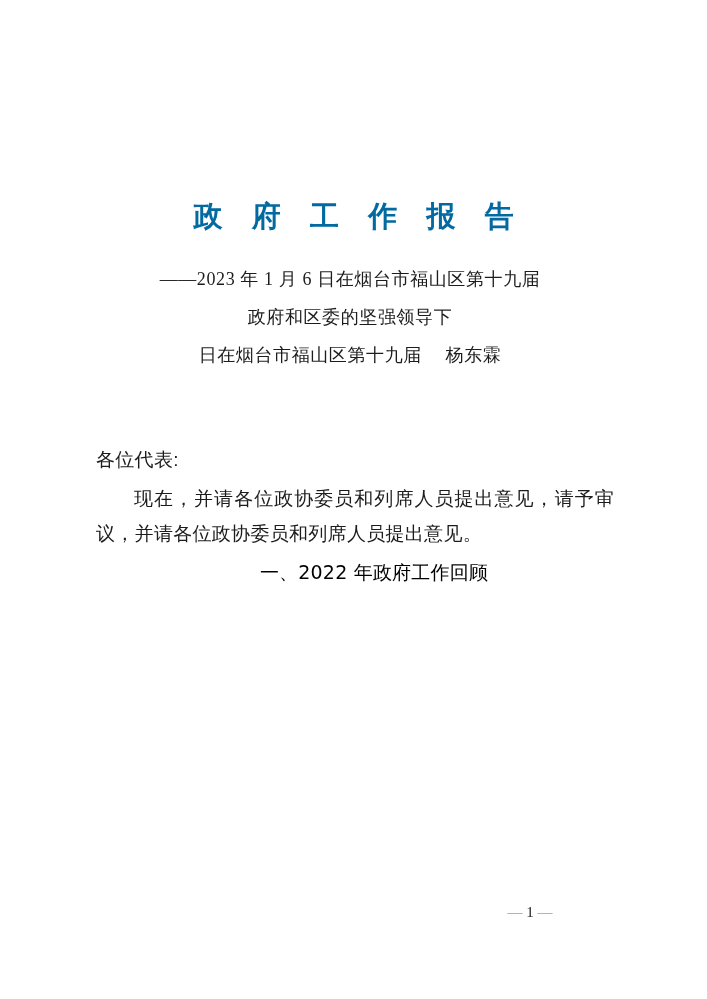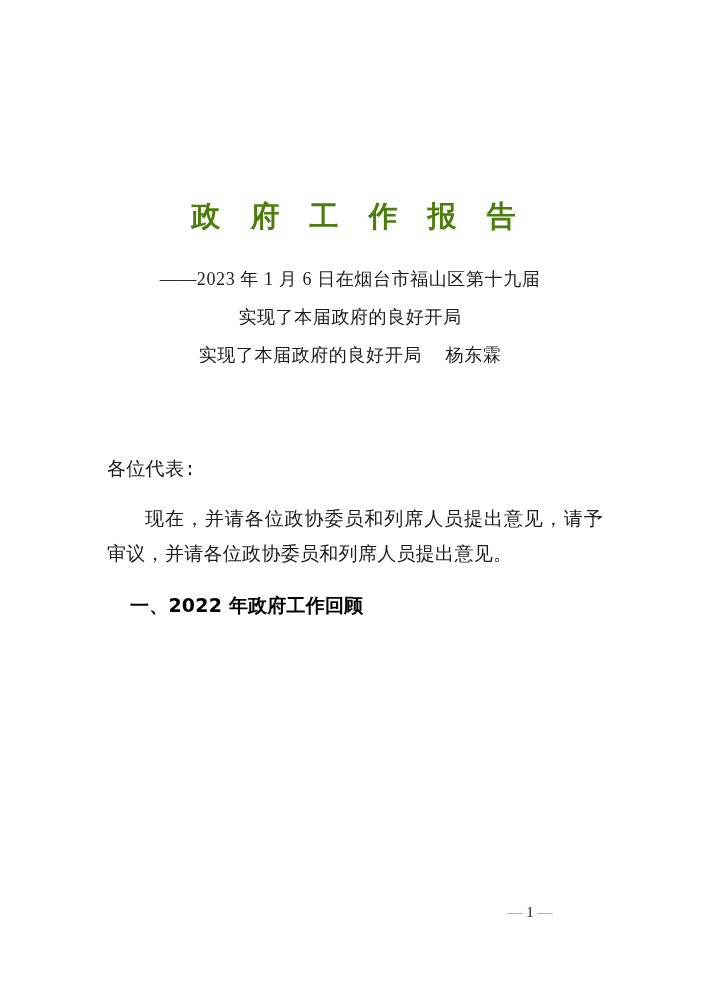--- a/index.html
+++ b/index.html
@@ -23,27 +23,27 @@
     background: #ffffff;
   }
 
   
   .doc-title {
     position: absolute;
     top: 178px;
     left: 0;
     width: 707px;
     text-align: center;
-    font-family: Liberation Sans, sans-serif;
+    font-family: Liberation Serif, serif;
     font-weight: bold;
     font-size: 29px;
     line-height: 38px;
     letter-spacing: 11px;
     text-indent: 11px;
-    color: #4d7c0f;
+    color: #0369a1;
   }
 
   
   .subtitle-block {
     position: absolute;
     top: 260px;
     left: 0;
     width: 700px;
     text-align: center;
   }
@@ -57,41 +57,42 @@
   }
 
   
   .body-block {
     position: absolute;
     top: 438px;
     left: 92px;
     width: 526px;
   }
   .para {
-    font-family: Liberation Mono, monospace;
+    font-family: Liberation Sans, sans-serif;
     font-size: 19px;
     line-height: 35px;
     color: #1c1c1c;
     text-align: justify;
     text-justify: inter-ideograph;
     letter-spacing: 0.3px;
-    margin: 15px;
+    margin: 4px;
   }
   .para.indent {
     text-indent: 2em;
   }
   .heading {
     font-family: "DejaVu Sans", "Liberation Sans", sans-serif;
-    font-weight: bold;
+    font-weight: normal;
     font-size: 19px;
     line-height: 35px;
     color: #000000;
     text-indent: 2em;
     letter-spacing: 0.2px;
     margin: 0;
+    text-align: center;
   }
 
   
   .footer {
     position: absolute;
     top: 902px;
     left: 0;
     width: 707px;
     text-align: center;
     padding-right: 0;
@@ -113,22 +114,22 @@
 </style>
 </head>
 <body>
 
 <div class="page">
 
   <h1 class="doc-title">政 府 工 作 报 告</h1>
 
   <div class="subtitle-block">
     <div class="subtitle-line">——2023 年 1 月 6 日在烟台市福山区第十九届</div>
-    <div class="subtitle-line">实现了本届政府的良好开局</div>
-    <div class="subtitle-line">实现了本届政府的良好开局　 杨东霖</div>
+    <div class="subtitle-line">政府和区委的坚强领导下</div>
+    <div class="subtitle-line">日在烟台市福山区第十九届　 杨东霖</div>
   </div>
 
   <div class="body-block">
 
     <p class="para">各位代表:</p>
 
     <p class="para indent">现在，并请各位政协委员和列席人员提出意见，请予审议，并请各位政协委员和列席人员提出意见。</p>
 
     <p class="heading">一、2022 年政府工作回顾</p>
 

